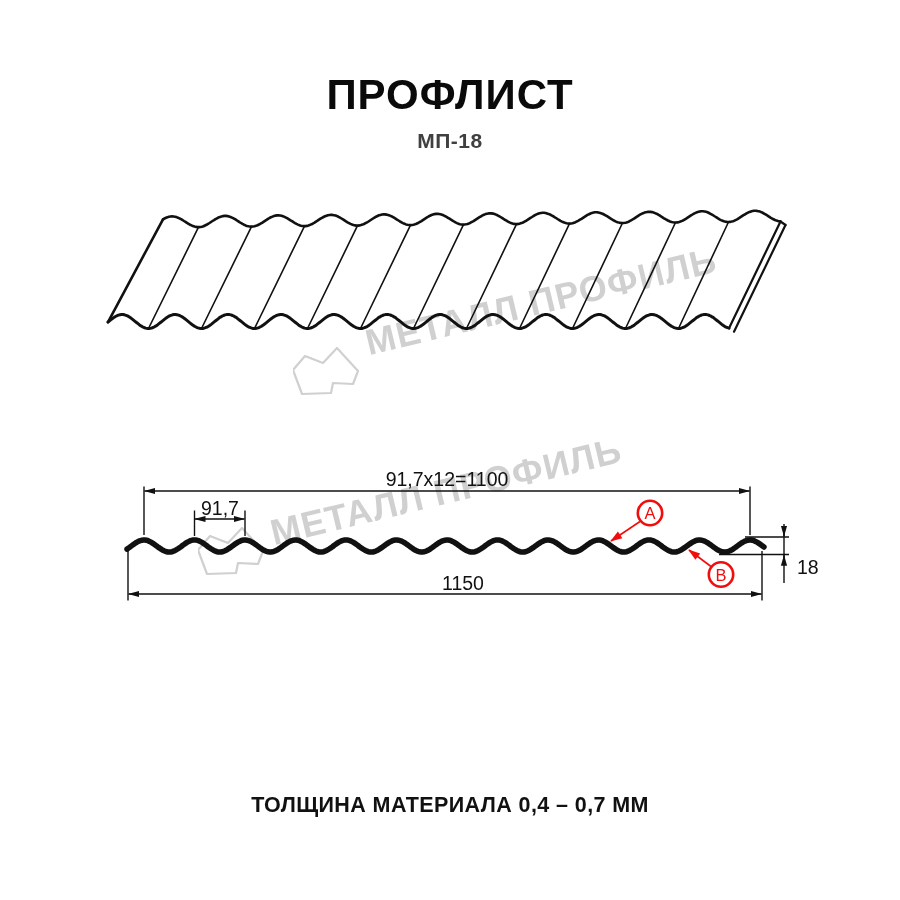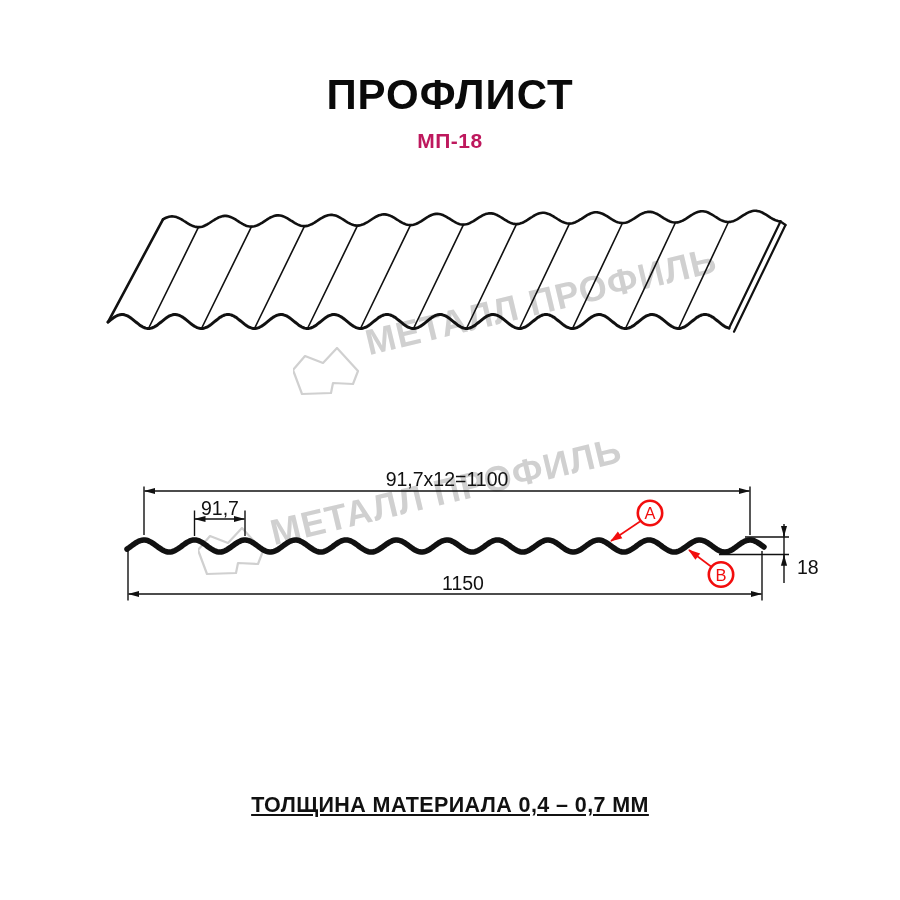--- a/index.html
+++ b/index.html
@@ -2,24 +2,24 @@
 <html style="--line: #111111; --accent: #f20d0d; --wm: #d0d0d0; --wm-logo: #d0d0d0; --bg: #ffffff;"><head>
 <meta charset="utf-8">
 <style>
   html,body{margin:0;padding:0;background:#fff;}
   .page{position:relative;width:900px;height:876px;background:var(--bg,#fff);overflow:hidden;
         font-family:"Liberation Sans",sans-serif;}
   
   .title{position:absolute;top:74px;left:0;width:900px;text-align:center;
          font-size:42px;font-weight:800;letter-spacing:1px;color:#0a0a0a;line-height:1;}
   .subtitle{position:absolute;top:130px;left:0;width:900px;text-align:center;
-            font-size:21px;font-weight:600;letter-spacing:.5px;color:#be185d;line-height:1;}
+            font-size:21px;font-weight:600;letter-spacing:.5px;color:#404040;line-height:1;}
   
   .footer{position:absolute;top:795px;left:0;width:900px;text-align:center;
-          font-size:21.5px;font-weight:600;letter-spacing:.4px;color:#111;line-height:1;text-decoration:underline;}
+          font-size:21.5px;font-weight:600;letter-spacing:.4px;color:#111;line-height:1;}
   
   .watermark{position:absolute;width:420px;height:140px;pointer-events:none;}
   .wm-upper{left:293px;top:270px;}
   .wm-lower{left:198px;top:450px;}
   .wm-logo{position:absolute;left:0;top:77px;width:68px;height:50px;}
   .wm-logo polygon{fill:none;stroke:var(--wm-logo,#dadada);stroke-width:2.2;stroke-linejoin:round;}
   .wm-text{position:absolute;left:78px;white-space:nowrap;
            font-weight:bold;font-size:36px;letter-spacing:1px;color:var(--wm,#d0d0d0);
            transform:rotate(-13.5deg);transform-origin:0 100%;line-height:1.15;}
   .wm-upper .wm-text{top:52px;}

